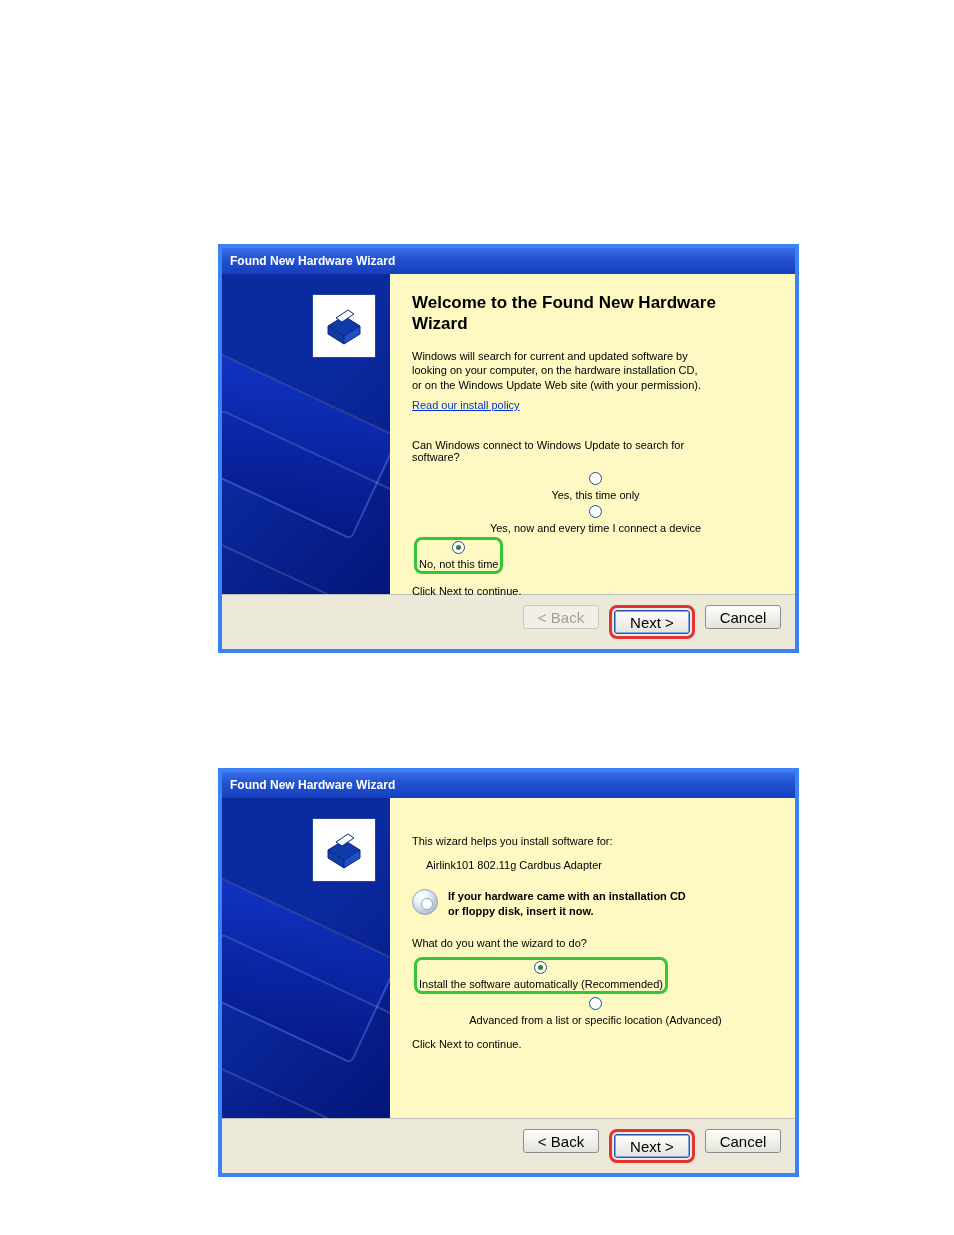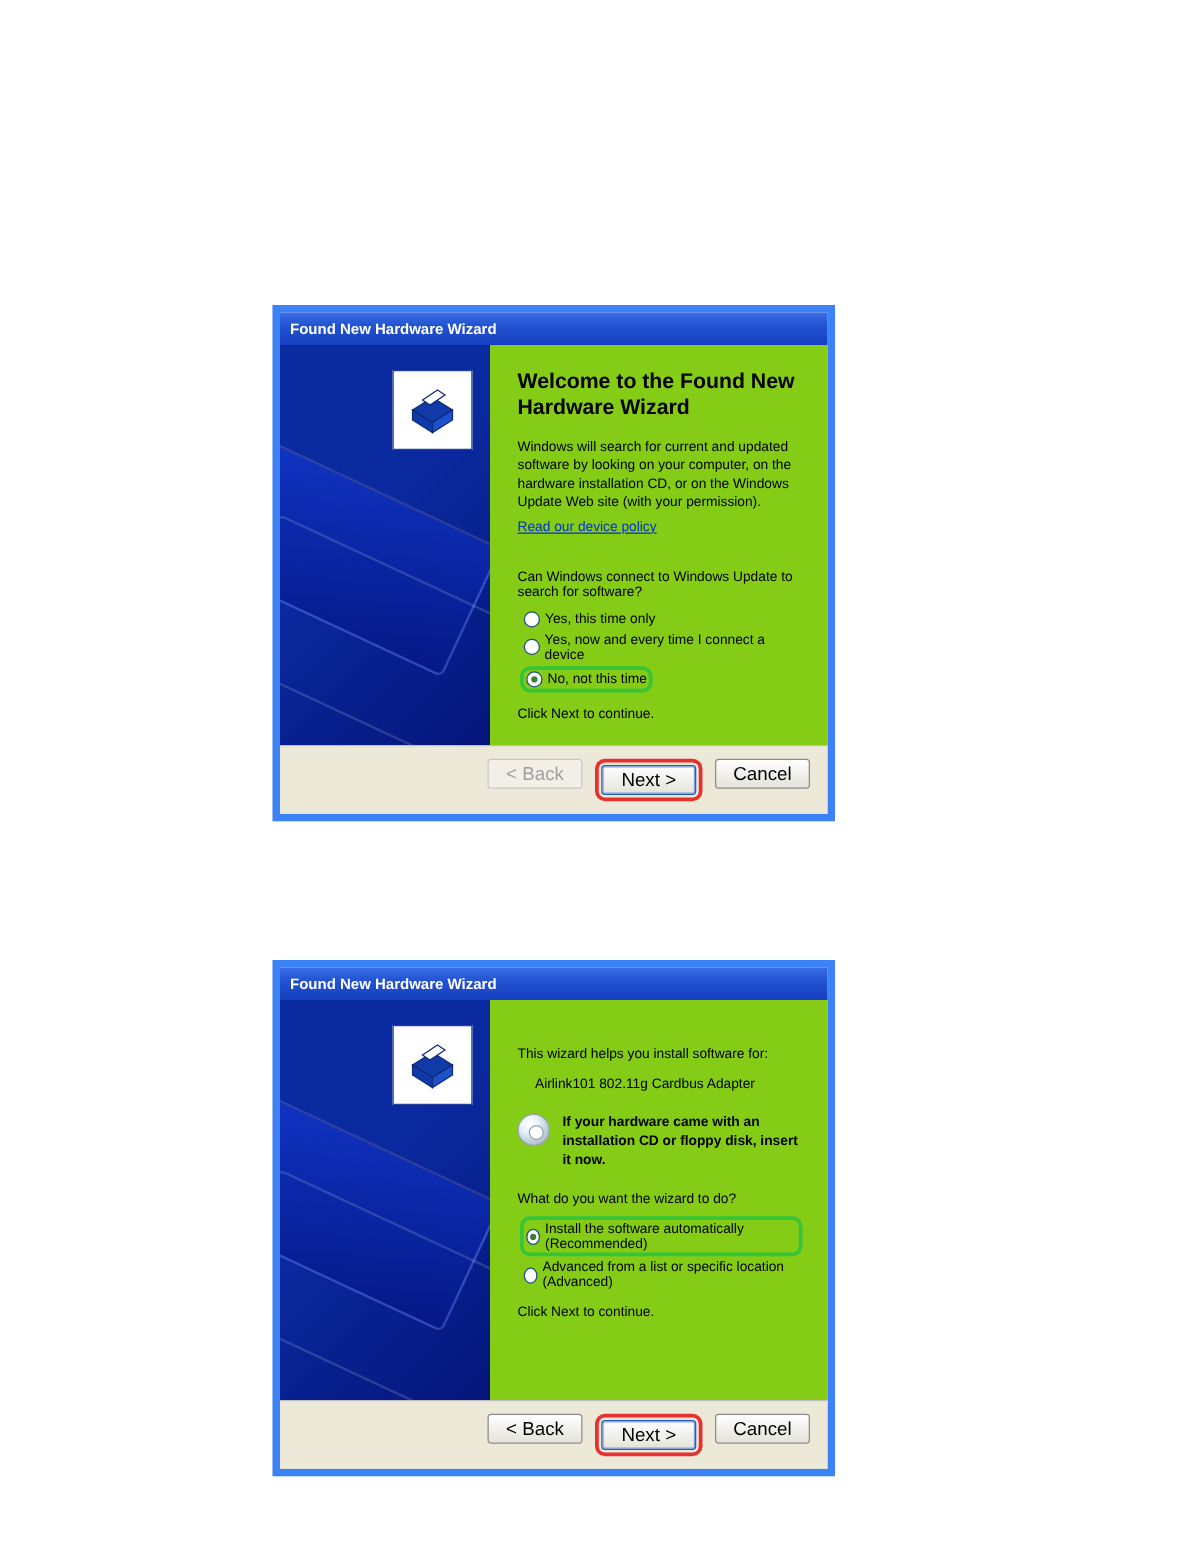--- a/index.html
+++ b/index.html
@@ -8,37 +8,37 @@
     padding: 0;
     width: 954px;
     height: 1235px;
     background: #fff;
     font-family: Tahoma, Arial, sans-serif;
     font-size: 11px;
     color: #000;
   }
   .dialog {
     position: absolute;
-    width: 450px;
-    border: 6px solid #3b82f6;
+    width: 581px;
+    border: 4px solid #3b82f6;
     background: #ece9d8;
   }
   .titlebar {
     height: 26px;
     background: linear-gradient(180deg,#3a6ee7 0%,#2353d0 40%,#153fc0 100%);
     color: #fff;
     font-weight: bold;
     font-size: 12px;
     display: flex;
     align-items: center;
     padding: 0 8px;
   }
   .body-area {
     display: flex;
-    background: #84cc16;
+    background: #fef9c3;
     height: 320px;
   }
   .side-graphic {
     width: 168px;
     background:
       linear-gradient(135deg,#0a2aa0 0%,#0b2aa0 40%,#04157a 100%);
     position: relative;
     overflow: hidden;
   }
   
@@ -91,20 +91,21 @@
     display: inline-block;
     margin-bottom: 14px;
   }
   .question { margin: 14px 0 8px 0; max-width: 280px;}
   .radio-row {
     display: flex;
     align-items: center;
     gap: 4px;
     margin: 2px 0 2px 4px;
     padding: 1px 1px;
+    flex-direction: column;
   }
   .radio {
     width: 13px; height: 13px;
     border: 1px solid #1c5180;
     border-radius: 50%;
     display: inline-flex;
     align-items: center; justify-content: center;
     background: #fff;
   }
   .radio.selected::after {
@@ -198,21 +199,21 @@
               <polygon points="6,22 6,30 22,40 22,32"></polygon>
           <polygon points="38,22 38,30 22,40 22,32" fill="#1e50cc"></polygon>
           <polygon points="14,14 26,6 32,10 20,18" fill="#ffffff" stroke="#0b2a7a"></polygon>
         </g>
           </svg>
       </div>
     </div>
     <div class="content">
       <h1 class="wiz-title">Welcome to the Found New Hardware Wizard</h1>
       <p class="para">Windows will search for current and updated software by looking on your computer, on the hardware installation CD, or on the Windows Update Web site (with your permission).</p>
-      <span class="link">Read our device policy</span>
+      <span class="link">Read our install policy</span>
       <p class="question">Can Windows connect to Windows Update to search for software?</p>
 
       <label class="radio-row">
         <span class="radio"></span>
         <span>Yes, this time only</span>
       </label>
       <label class="radio-row">
         <span class="radio"></span>
         <span>Yes, now and every time I connect a device</span>
       </label>

